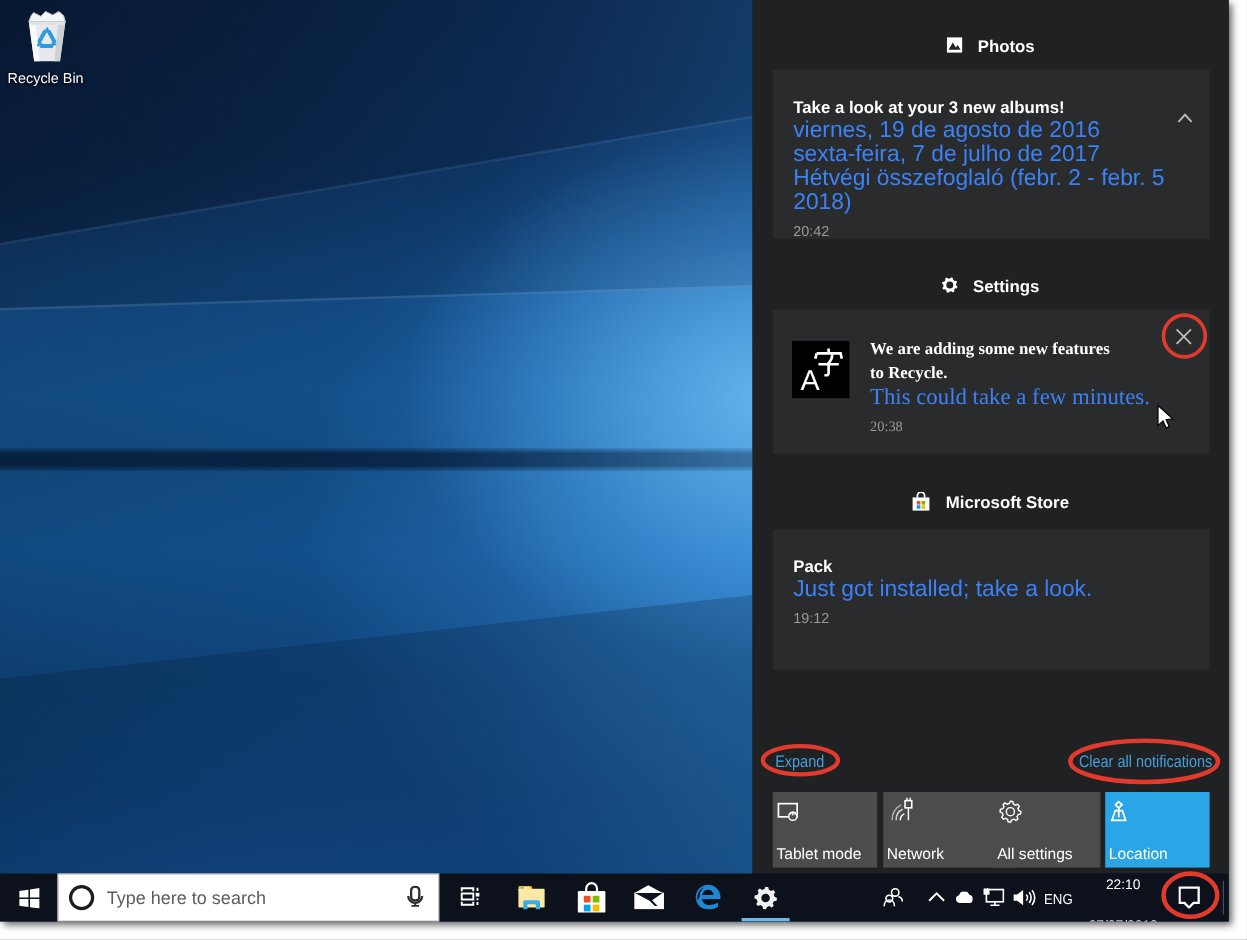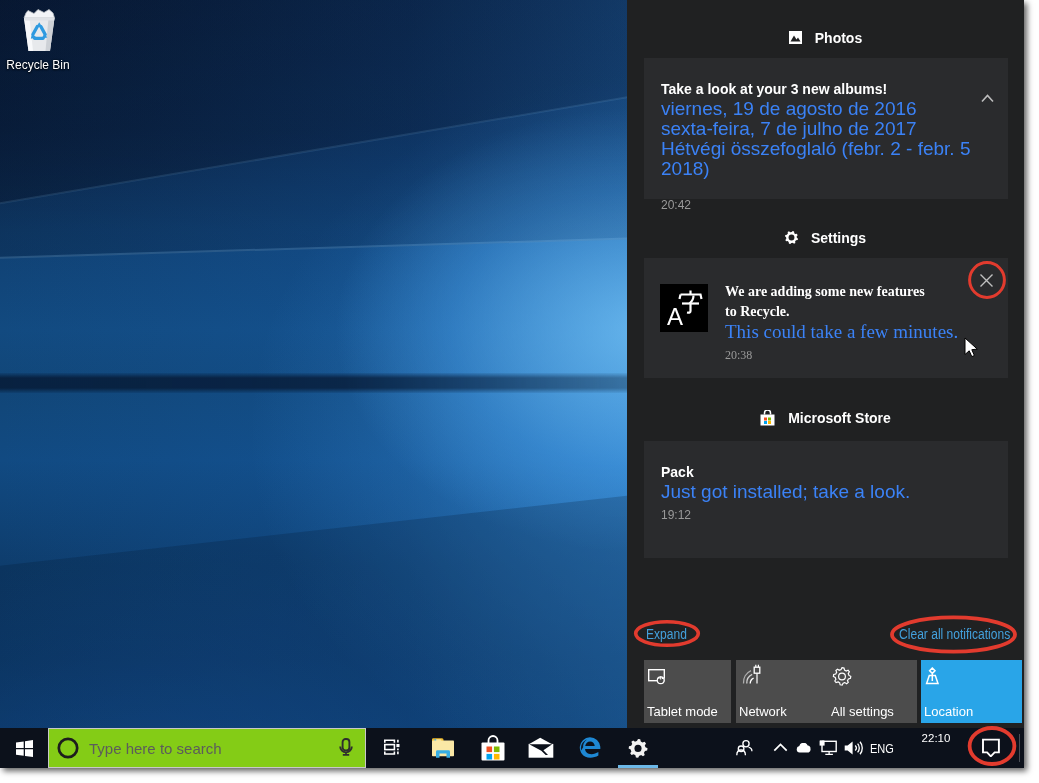--- a/index.html
+++ b/index.html
@@ -43,21 +43,21 @@
 .link { position:absolute; font-size:14px; color:#43a0dc; }
 .link span { display:inline-block; transform:scaleX(0.86); white-space:nowrap; }
 
 .tiles { position:absolute; left:17px; top:660px; }
 .tile { position:absolute; top:0; height:63px; background:#4c4c4c; }
 .tile .lbl { position:absolute; left:3px; bottom:5px; font-size:13px; line-height:13px; color:#fff; }
 .tile.blue { background:#29a5e8; }
 
 
 .taskbar { position:absolute; left:0; top:728px; width:1024px; height:40px; background:#0c111b; }
-.search { position:absolute; left:48px; top:0; width:318px; height:40px; background:#84cc16; border:1px solid #c8c8c8; }
+.search { position:absolute; left:48px; top:0; width:318px; height:40px; background:#ffffff; border:1px solid #c8c8c8; }
 .search .stext { position:absolute; left:40px; top:11px; font-size:15px; color:#5c5c5c; }
 .tray-text { color:#fff; font-size:13px; position:absolute; }
 .clock { position:absolute; left:904px; top:0; width:64px; height:40px; color:#fff; font-size:11.5px; text-align:center; }
 .sep { position:absolute; left:1019px; top:6px; width:1px; height:28px; background:rgba(255,255,255,0.25); }
 svg.overlay { position:absolute; left:0; top:0; pointer-events:none; }
 </style>
 </head>
 <body>
 <div class="screen">
   <div class="desktop">
@@ -95,21 +95,21 @@
           <rect x="0" y="0" width="13" height="13" fill="#fff"></rect>
           <path d="M1.5 10.5 L5 4.5 L7.5 8.5 L9 6.5 L11.5 10.5 Z" fill="#202122"></path>
         </svg>
       <span>Photos</span>
     </div>
     <div class="card" style="top:58px; height:141px; padding:21px 16px 0 17px;">
       <div class="t">Take a look at your 3 new albums!</div>
       <div class="b">viernes, 19 de agosto de 2016</div>
       <div class="b">sexta-feira, 7 de julho de 2017</div>
       <div class="b">Hétvégi összefoglaló (febr. 2 - febr. 5 2018)</div>
-      <div class="ts" style="margin-top:19px;">20:42</div>
+      <div class="ts" style="margin-top:7px;">20:42</div>
       <svg style="position:absolute; right:14px; top:36px;" width="13" height="9" viewBox="0 0 13 9">
           <path d="M1 7.5 L6.5 1.5 L12 7.5" fill="none" stroke="#bdbdbd" stroke-width="1.6"></path>
         </svg>
     </div>
 
     <div class="hdr" style="top:229px; height:17px;">
       <svg width="13" height="13" viewBox="0 0 24 24">
           <path d="M12 0 L14.6 0.4 L15.5 3.2 A9 9 0 0 1 17.8 4.5 L20.5 3.5 L22.3 5.7 L20.9 8.2 A9 9 0 0 1 21.8 10.8 L24.4 12 L24 14.6 L21.2 15.5 A9 9 0 0 1 19.9 17.8 L20.9 20.5 L18.7 22.3 L16.2 20.9 A9 9 0 0 1 13.6 21.8 L12 24.4 L9.4 24 L8.5 21.2 A9 9 0 0 1 6.2 19.9 L3.5 20.9 L1.7 18.7 L3.1 16.2 A9 9 0 0 1 2.2 13.6 L-0.4 12 L0 9.4 L2.8 8.5 A9 9 0 0 1 4.1 6.2 L3.1 3.5 L5.3 1.7 L7.8 3.1 A9 9 0 0 1 10.4 2.2 Z" fill="#fff" transform="rotate(11 12 12)"></path>
           <circle cx="12" cy="12" r="5.4" fill="#202122"></circle>
         </svg>
@@ -181,21 +181,21 @@
           </svg>
         <div class="lbl">Network</div>
       </div>
       <div class="tile" style="left:184px; width:89px;">
         <svg style="position:absolute;left:3px;top:4.5px;" width="22" height="22" viewBox="0 0 26 26">
             <path d="M13 3.2 L15.4 3.6 L16 6 A7.6 7.6 0 0 1 17.9 7.1 L20.2 6.2 L21.7 8.1 L20.4 10.2 A7.6 7.6 0 0 1 21.2 12.3 L23.4 13.4 L23 15.8 L20.6 16.4 A7.6 7.6 0 0 1 19.5 18.3 L20.4 20.6 L18.5 22.1 L16.4 20.8 A7.6 7.6 0 0 1 14.3 21.6 L13.2 23.8 L10.8 23.4 L10.2 21 A7.6 7.6 0 0 1 8.3 19.9 L6 20.8 L4.5 18.9 L5.8 16.8 A7.6 7.6 0 0 1 5 14.7 L2.8 13.6 L3.2 11.2 L5.6 10.6 A7.6 7.6 0 0 1 6.7 8.7 L5.8 6.4 L7.7 4.9 L9.8 6.2 A7.6 7.6 0 0 1 11.9 5.4 Z" fill="none" stroke="#fff" stroke-width="1.4"></path>
             <circle cx="13" cy="13.5" r="4" fill="none" stroke="#fff" stroke-width="1.4"></circle>
           </svg>
         <div class="lbl">All settings</div>
       </div>
-      <div class="tile blue" style="left:277px; width:101px;padding-left:12px;">
+      <div class="tile blue" style="left:277px; width:87px;padding-left:12px;">
         <svg style="position:absolute;left:3px;top:7px;" width="24" height="24" viewBox="0 0 24 24">
             <path d="M8.3 1 L11 3.7 L8.3 6.4 L5.6 3.7 Z M8.3 6.4 V11 M8.3 11 v3 M5.3 8.6 L2.6 16.6 H14 L11.3 8.6 Z" fill="none" stroke="#fff" stroke-width="1.5"></path>
           </svg>
         <div class="lbl">Location</div>
       </div>
     </div>
   </div>
 
   <div class="taskbar">
     <svg style="position:absolute;left:16px;top:12px;" width="17" height="17" viewBox="0 0 17 17">

